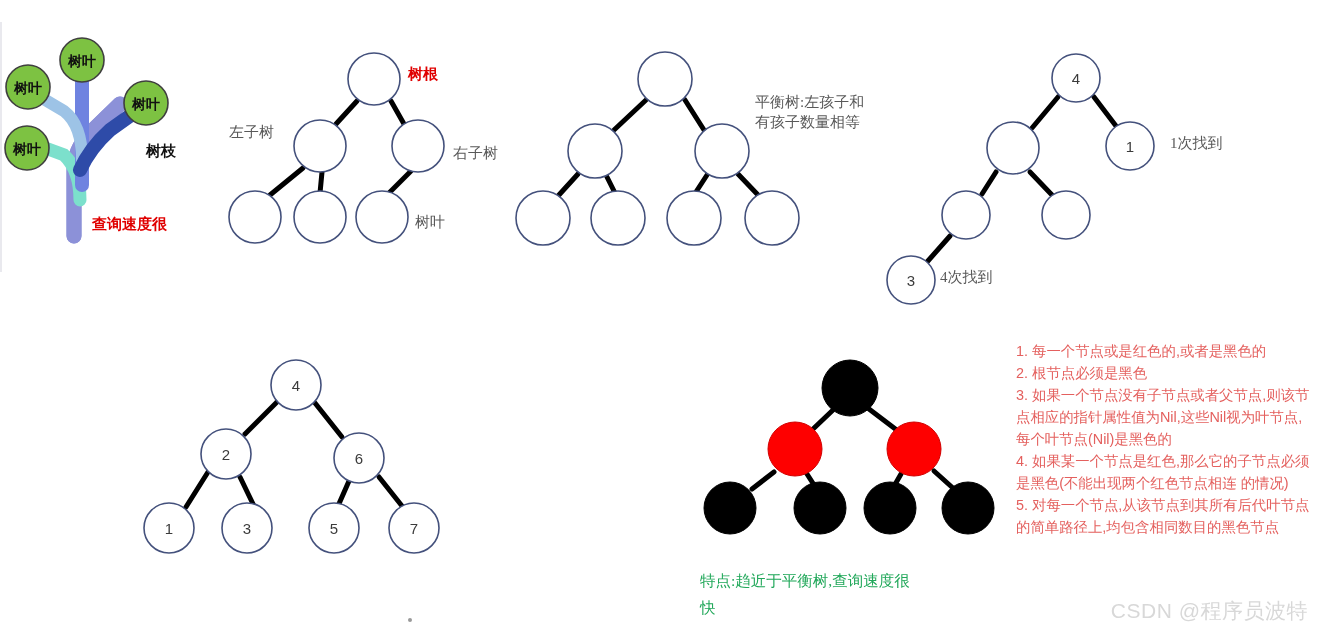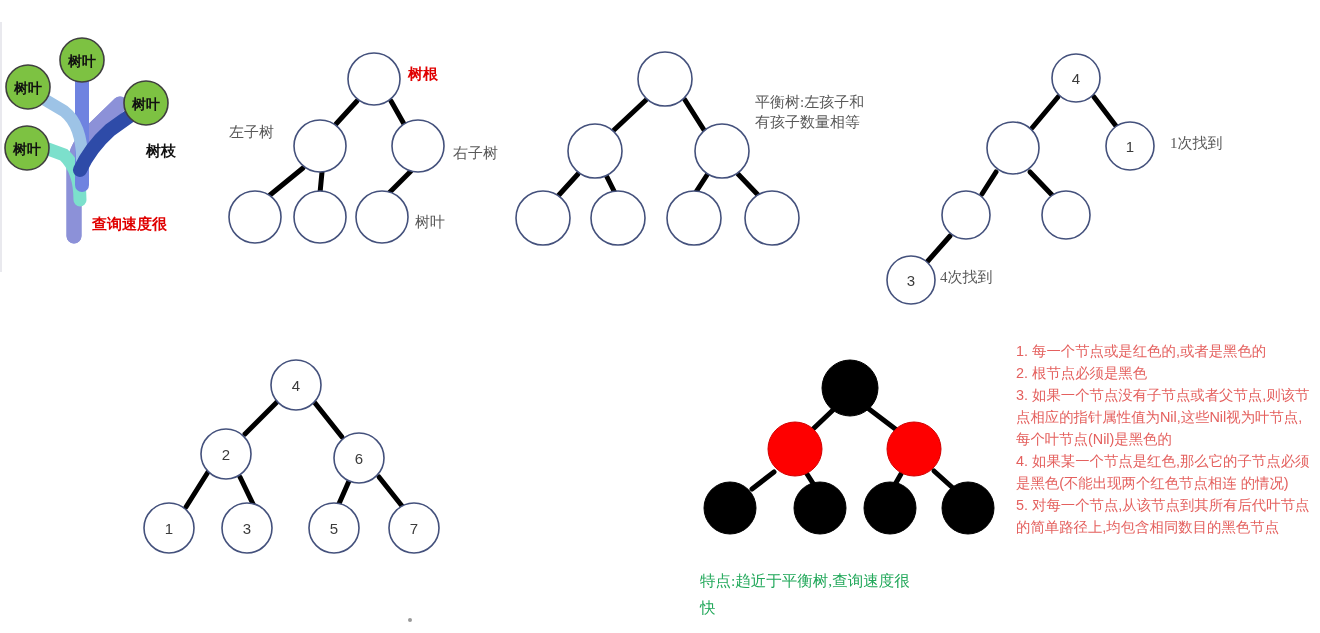--- a/index.html
+++ b/index.html
@@ -341,14 +341,15 @@
 
   <div class="lbl lbl-green" style="left:700px; top:548px; width:290px;margin-top:20px;">特点:趋近于平衡树,查询速度很
 快</div>
 
   <div class="rb-rules">1. 每一个节点或是红色的,或者是黑色的
 2. 根节点必须是黑色
 3. 如果一个节点没有子节点或者父节点,则该节点相应的指针属性值为Nil,这些Nil视为叶节点,每个叶节点(Nil)是黑色的
 4. 如果某一个节点是红色,那么它的子节点必须是黑色(不能出现两个红色节点相连 的情况)
 5. 对每一个节点,从该节点到其所有后代叶节点的简单路径上,均包含相同数目的黑色节点</div>
 
+  <div class="watermark">CSDN @程序员波特</div>
 
 </div>
 
 </body></html>

